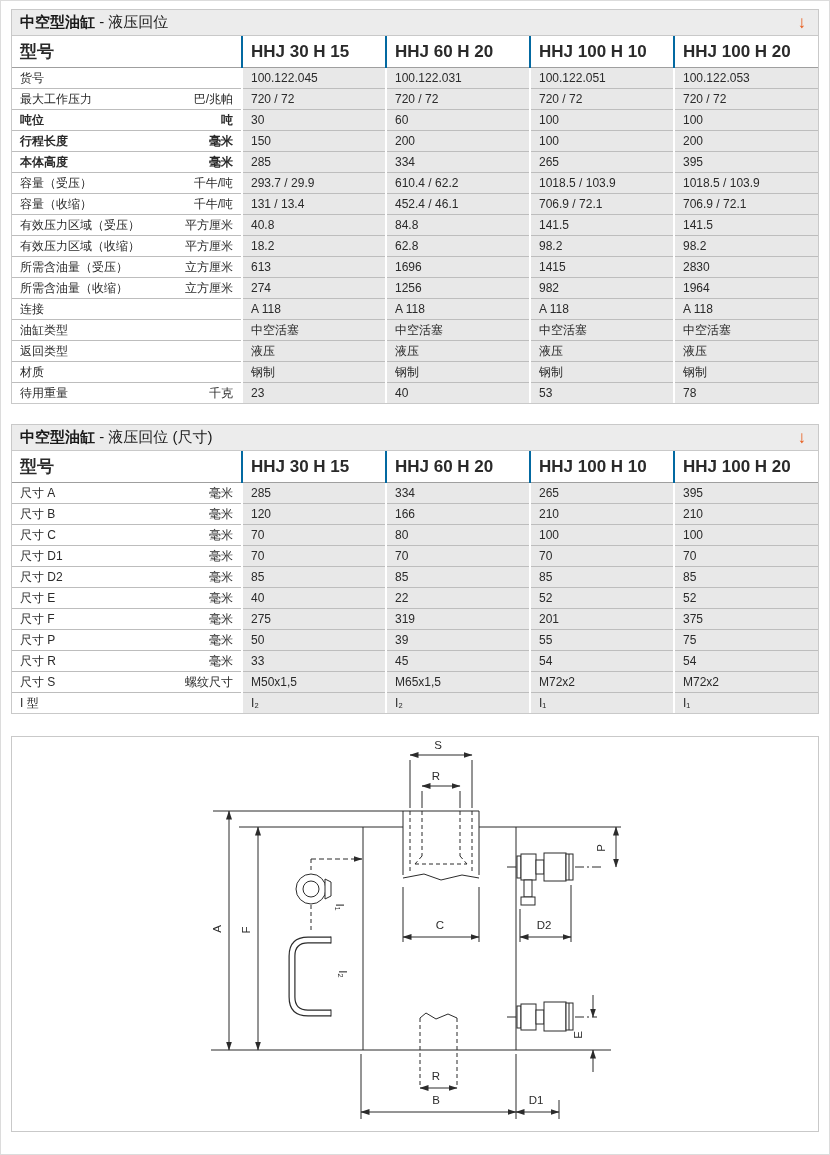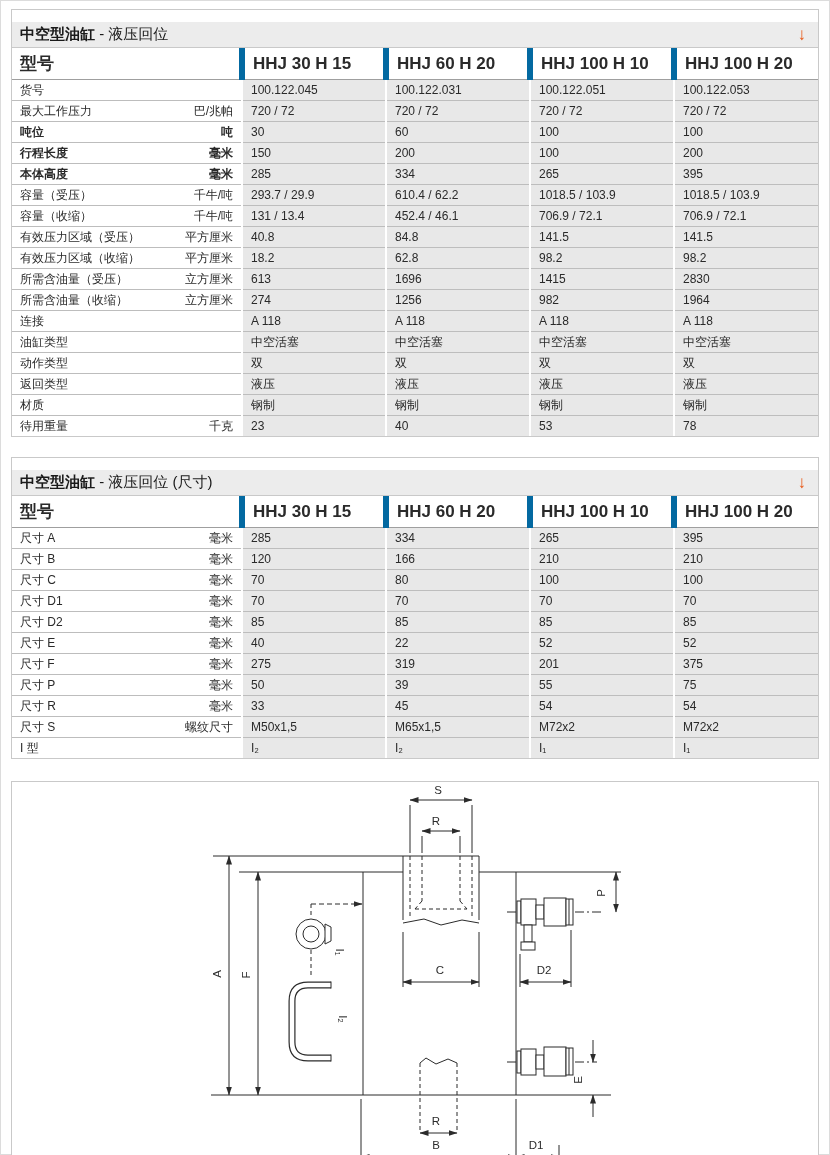--- a/index.html
+++ b/index.html
@@ -7,31 +7,31 @@
     width:830px;height:1155px;box-sizing:border-box;position:relative;
     background:#fff;border:1px solid #dcdcdc;
     font-family:"Liberation Sans","DejaVu Sans",sans-serif;color:#222;
   }
   .section{margin:0 10px;border:1px solid #c9c9c9;}
   #table1-section{margin-top:8px;}
   #table2-section{margin-top:20px;}
   .title-bar{
     background:#ececec;height:26px;display:flex;align-items:center;
     justify-content:space-between;padding:0 8px;box-sizing:border-box;
-    border-bottom:1px solid #c9c9c9;font-size:15px;color:#1a1a1a;margin-top:12px;
+    border-bottom:1px solid #c9c9c9;font-size:15px;color:#1a1a1a;
   }
   .tt b{font-weight:bold;}
   .dl-arrow{color:#E8530F;font-size:17px;font-weight:bold;line-height:1;cursor:pointer;padding-right:4px;}
   table.spec{width:100%;border-collapse:collapse;font-size:12px;table-layout:fixed;color:#2a2a2a;}
   table.spec col.c-label{width:230px;}
   table.spec th{
     font-weight:bold;text-align:left;padding:4px 8px;background:#fff;
     border-bottom:1px solid #9f9f9f;font-size:17px;
   }
-  table.spec th.mdl{border-left:6px solid #0369a1;}
+  table.spec th.mdl{border-left:2px solid #0369a1;}
   table.spec td{padding:3px 8px;border-top:1px solid #bdbdbd;line-height:14px;}
   table.spec tr:first-child td{border-top:none;}
   td.lblcell{background:#fff;}
   td.lblcell .unit{float:right;}
   td.val{background:#e8e8e8;border-left:2px solid #fff;}
   tr.boldrow td{font-weight:bold;}
   tr.boldrow td.val{font-weight:normal;}
   #diagram-box{margin:22px 10px 0;border:1px solid #c9c9c9;height:394px;position:relative;background:#fff;}
   #diagram-box svg{display:block;}
   .dimtext{font-size:11.5px;fill:#2b2b2b;font-family:"Liberation Sans","DejaVu Sans",sans-serif;}
@@ -147,27 +147,20 @@
             <td class="val">A 118</td>
             <td class="val">A 118</td>
             <td class="val">A 118</td>
           </tr>
           <tr>
             <td class="lblcell"><span>油缸类型</span><span class="unit"></span></td>
             <td class="val">中空活塞</td>
             <td class="val">中空活塞</td>
             <td class="val">中空活塞</td>
             <td class="val">中空活塞</td>
-          </tr>
-          <tr>
-            <td class="lblcell"><span>动作类型</span><span class="unit"></span></td>
-            <td class="val">双</td>
-            <td class="val">双</td>
-            <td class="val">双</td>
-            <td class="val">双</td>
           </tr>
           <tr>
             <td class="lblcell"><span>返回类型</span><span class="unit"></span></td>
             <td class="val">液压</td>
             <td class="val">液压</td>
             <td class="val">液压</td>
             <td class="val">液压</td>
           </tr>
           <tr>
             <td class="lblcell"><span>材质</span><span class="unit"></span></td>

